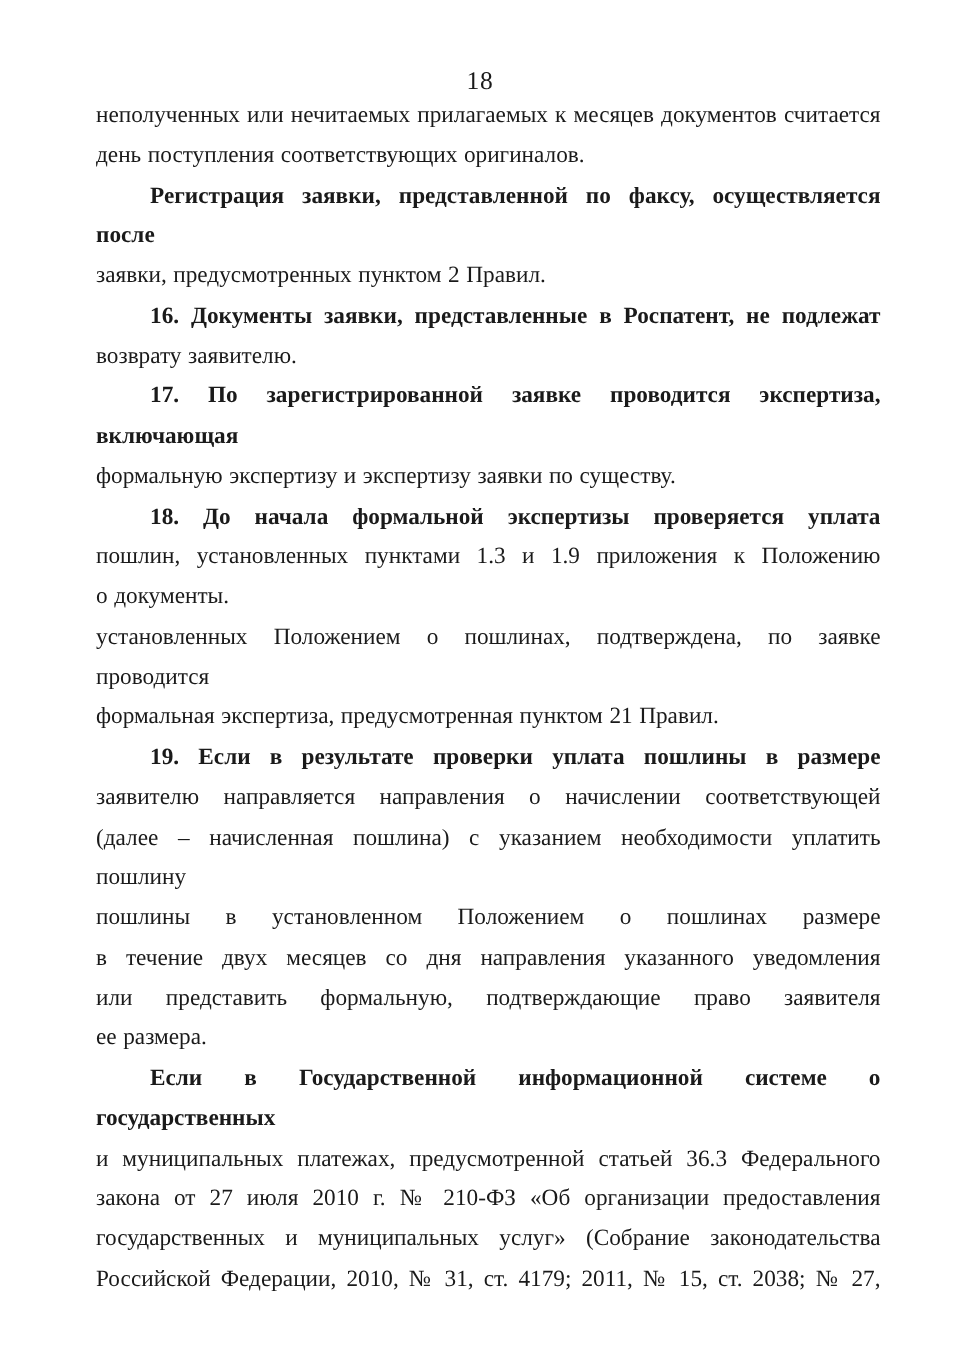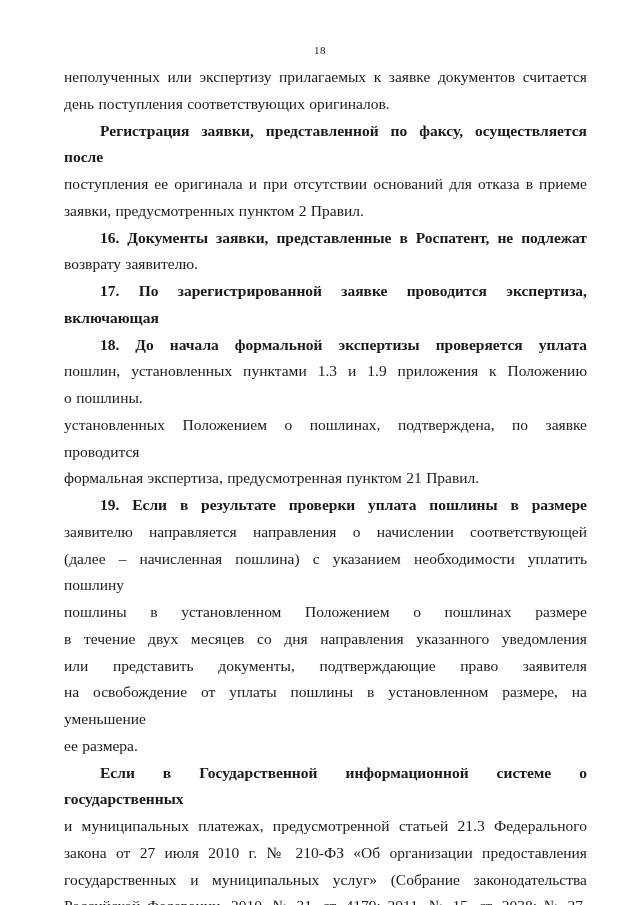--- a/index.html
+++ b/index.html
@@ -15,21 +15,21 @@
     overflow: hidden;
     font-family: "Liberation Serif", "DejaVu Serif", serif;
     color: #1a1a1a;
   }
   .pagenum {
     position: absolute;
     top: 44px;
     left: 0;
     width: 100%;
     text-align: center;
-    font-size: 11px;
+    font-size: 17px;
     letter-spacing: 0.5px;
   }
   .doc-body {
     position: absolute;
     top: 64px;
     left: 64px;
     width: 523px;
     font-size: 15.5px;
     line-height: 26.75px;
     text-align: justify;
@@ -45,40 +45,39 @@
     text-indent: 36px;
     font-weight: bold;
   }
 </style>
 </head>
 <body>
 
 <div class="page">
   <div class="pagenum">18</div>
   <div class="doc-body">
-      <div class="line stretch">неполученных или экспертизу прилагаемых к заявке документов считается</div>
+      <div class="line stretch">неполученных или нечитаемых прилагаемых к месяцев документов считается</div>
       <div class="line">день поступления соответствующих оригиналов.</div>
       <div class="line stretch indent">Регистрация заявки, представленной по факсу, осуществляется после</div>
-      <div class="line stretch">поступления ее оригинала и при отсутствии оснований для отказа в приеме</div>
       <div class="line">заявки, предусмотренных пунктом 2 Правил.</div>
       <div class="line stretch indent">16. Документы заявки, представленные в Роспатент, не подлежат</div>
       <div class="line">возврату заявителю.</div>
       <div class="line stretch indent">17. По зарегистрированной заявке проводится экспертиза, включающая</div>
+      <div class="line">формальную экспертизу и экспертизу заявки по существу.</div>
       <div class="line stretch indent">18. До начала формальной экспертизы проверяется уплата</div>
       <div class="line stretch">пошлин, установленных пунктами 1.3 и 1.9 приложения к Положению</div>
-      <div class="line">о пошлины.</div>
+      <div class="line">о документы.</div>
       <div class="line stretch">установленных Положением о пошлинах, подтверждена, по заявке проводится</div>
       <div class="line">формальная экспертиза, предусмотренная пунктом 21 Правил.</div>
       <div class="line stretch indent">19. Если в результате проверки уплата пошлины в размере</div>
       <div class="line stretch">заявителю направляется направления о начислении соответствующей</div>
       <div class="line stretch">(далее – начисленная пошлина) с указанием необходимости уплатить пошлину</div>
       <div class="line stretch">пошлины в установленном Положением о пошлинах размере</div>
       <div class="line stretch">в течение двух месяцев со дня направления указанного уведомления</div>
-      <div class="line stretch">или представить документы, подтверждающие право заявителя</div>
-      <div class="line stretch">на освобождение от уплаты пошлины в установленном размере, на уменьшение</div>
+      <div class="line stretch">или представить формальную, подтверждающие право заявителя</div>
       <div class="line">ее размера.</div>
       <div class="line stretch indent">Если в Государственной информационной системе о государственных</div>
-      <div class="line stretch">и муниципальных платежах, предусмотренной статьей 21.3 Федерального</div>
+      <div class="line stretch">и муниципальных платежах, предусмотренной статьей 36.3 Федерального</div>
       <div class="line stretch">закона от 27 июля 2010 г. № 210-ФЗ «Об организации предоставления</div>
       <div class="line stretch">государственных и муниципальных услуг» (Собрание законодательства</div>
       <div class="line stretch">Российской Федерации, 2010, № 31, ст. 4179; 2011, № 15, ст. 2038; № 27,</div>
     </div>
 </div>
 
 </body></html>

